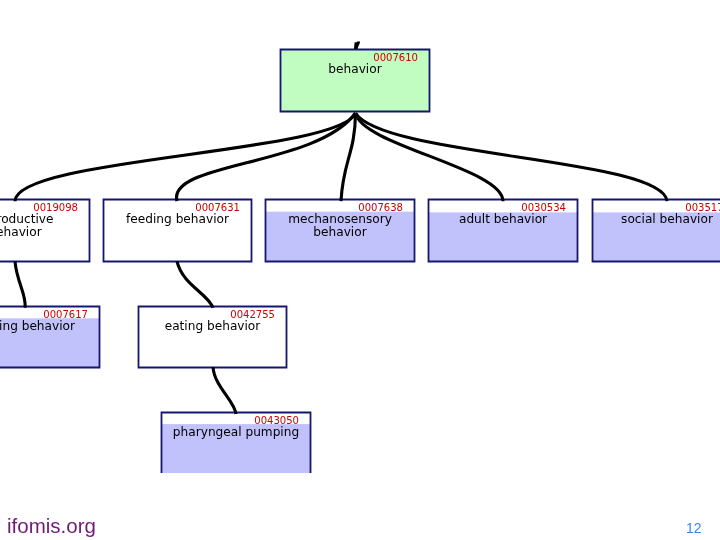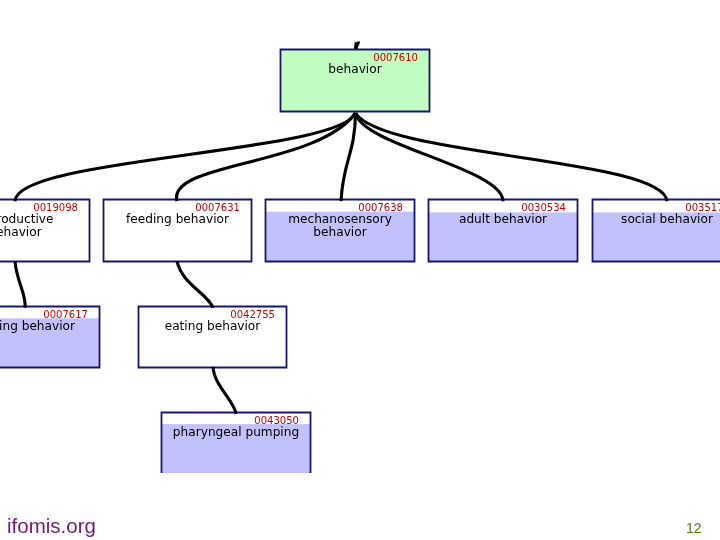--- a/index.html
+++ b/index.html
@@ -4,21 +4,21 @@
 <title>behavior ontology slide</title>
 <style>
   html,body{margin:0;padding:0;background:#ffffff;}
   body{width:720px;height:540px;overflow:hidden;
        font-family:"Liberation Sans",sans-serif;}
   #slide{position:relative;width:720px;height:540px;background:#ffffff;border-radius:18px;}
   #graph{position:absolute;left:0;top:0;width:720px;height:540px;}
   .footer-left{position:absolute;left:7px;top:516px;font-size:20.5px;line-height:20px;
       color:#701a75;font-family:"Liberation Sans",sans-serif;white-space:pre;}
   .footer-right{position:absolute;left:686px;top:522.5px;font-size:14px;line-height:11px;
-      color:#4d7c0f;font-family:"Liberation Sans",sans-serif;white-space:pre;}
+      color:#3b82f6;font-family:"Liberation Sans",sans-serif;white-space:pre;}
   .node-id{font-family:"DejaVu Sans",sans-serif;font-size:10.05px;}
   .node-label{font-family:"DejaVu Sans",sans-serif;font-size:12.15px;}
   .edge{fill:none;stroke-linecap:butt;stroke-width:3.1;}
   .node-border{fill:none;stroke-width:1.8;}
 </style>
 </head>
 <body>
 
 <div id="slide">
 

